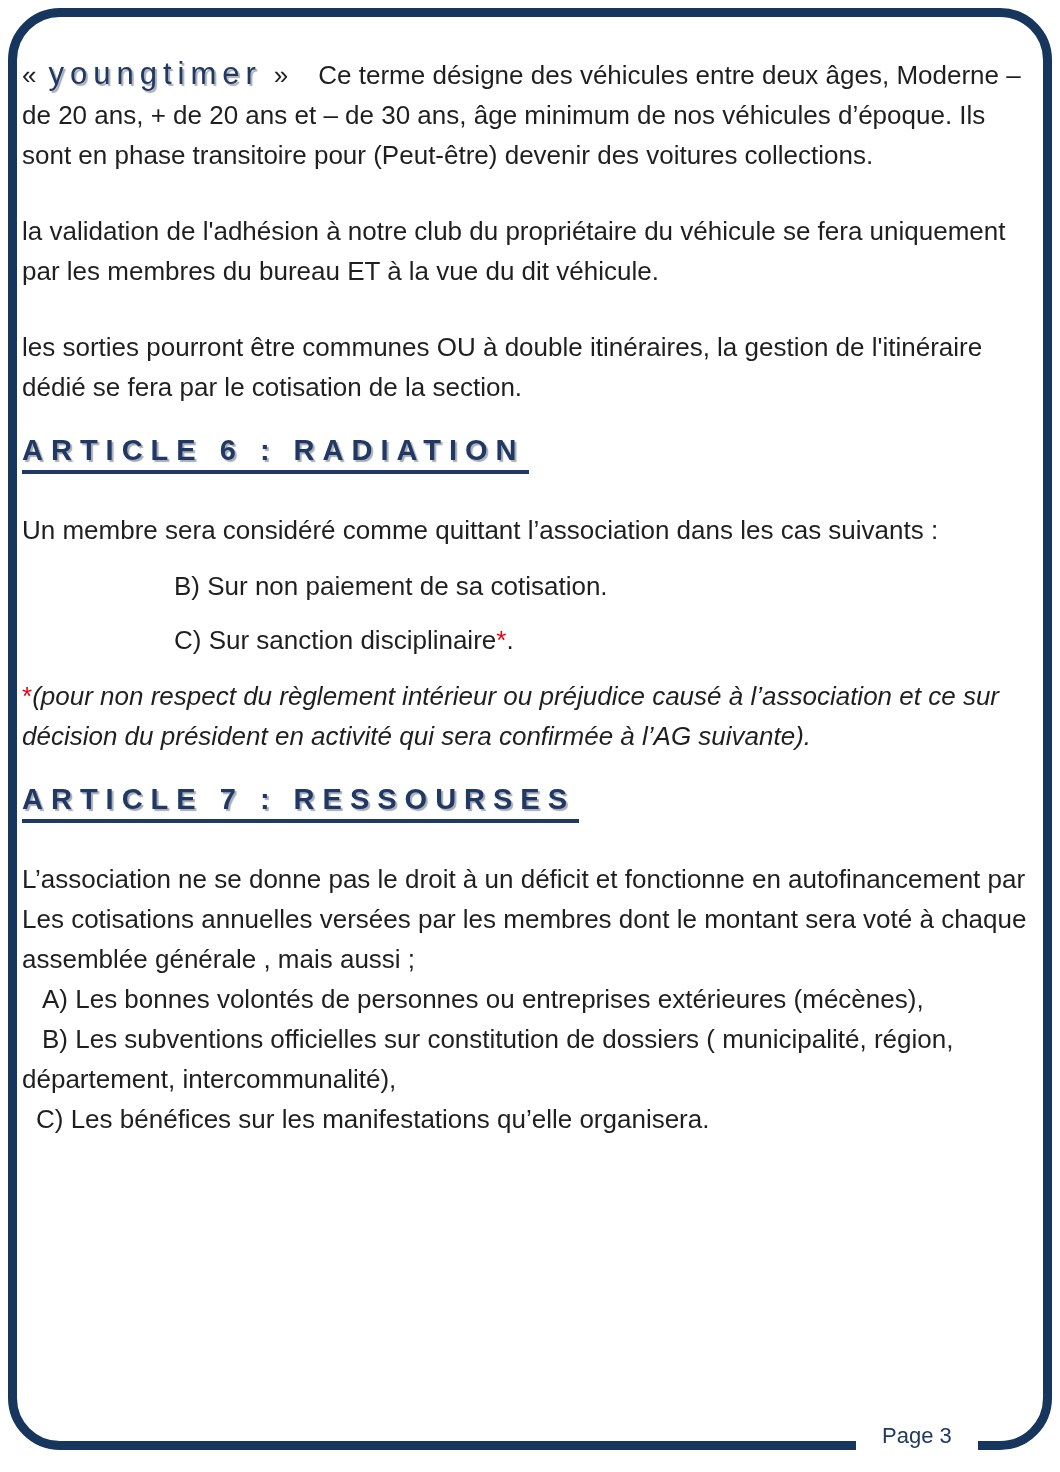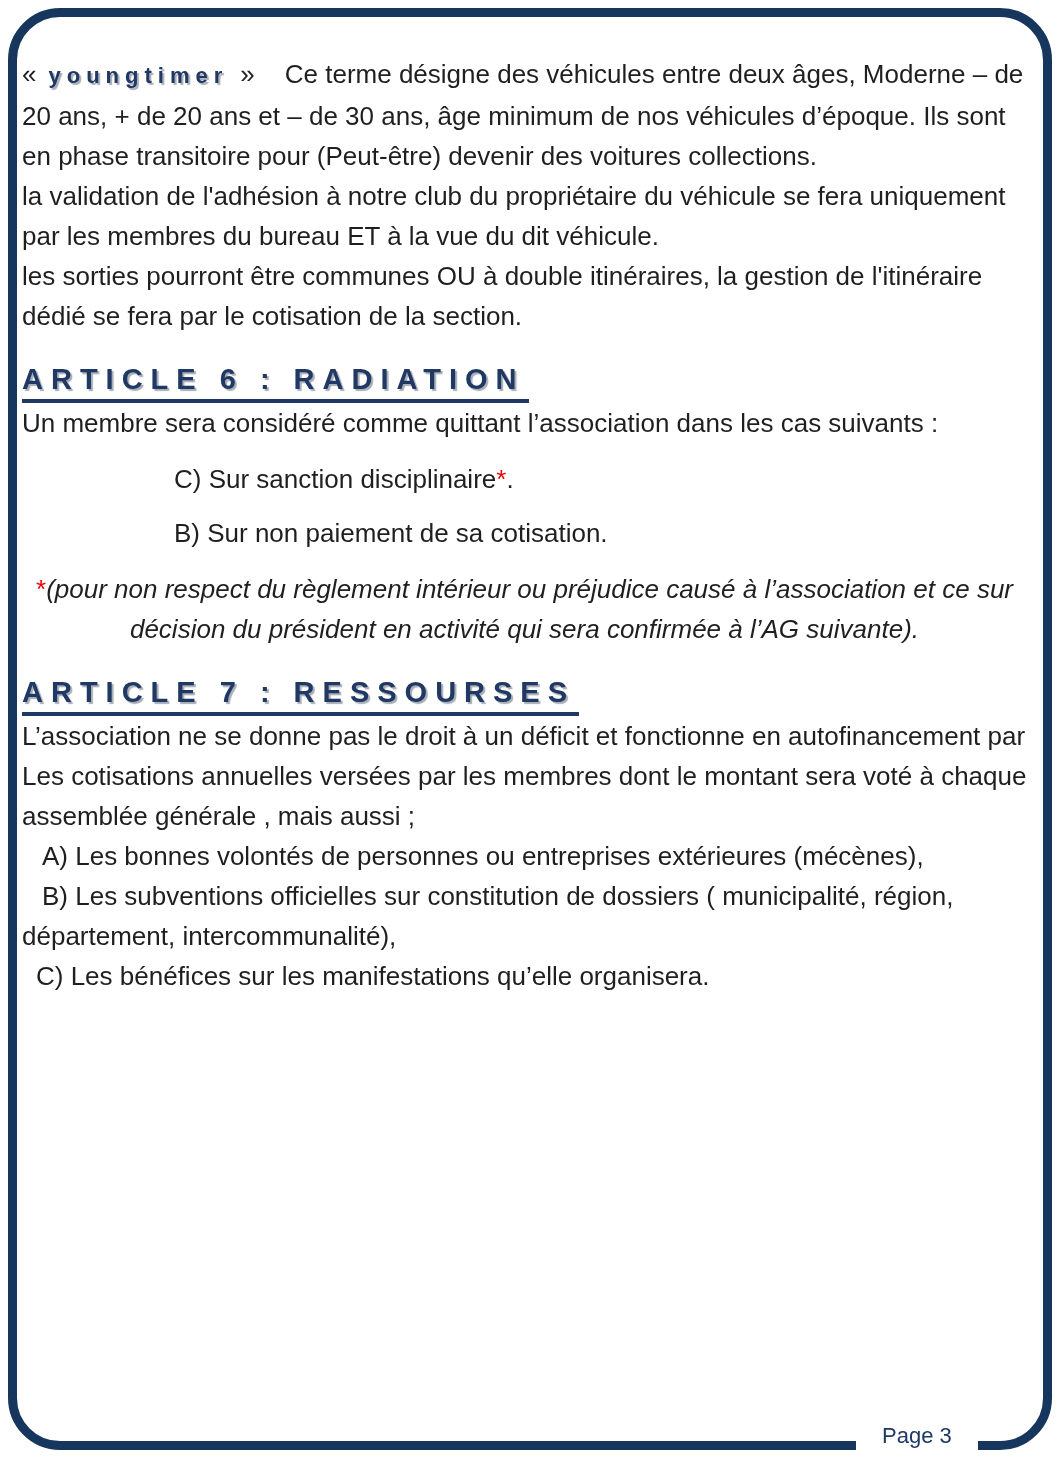--- a/index.html
+++ b/index.html
@@ -23,48 +23,48 @@
   .content {
     position:absolute;
     left:22px; top:0;
     width:1005px;
     font-size:26px;
     line-height:40px;
     z-index:1;
   }
   p { margin:0; }
   .p1 { margin-top:54px; }
-  .gap { }
+  .gap { margin-top:36px; }
   .quote-mark { color:#1f1f1f; }
   .brand {
-    font-weight:bold;
+    font-weight:normal;
     color:#1f3864;
     letter-spacing:6px;
     margin:8px 12px;
-    font-size:22px;
+    font-size:31px;
     text-shadow:2px 2px 1px #a9adb5;
   }
   .close-quote { margin-right:30px; }
   .heading-block { margin-top:24px; }
   .article-heading {
     display:inline-block;
     font-weight:bold;
     font-size:29px;
     line-height:32px;
     letter-spacing:8px;
     color:#1f3864;
     text-shadow:2px 2px 1px #a9adb5;
     border-bottom:4px solid #1f3864;
     padding-bottom:4px;
     padding-right:4px;
   }
   .list6 { margin-top:16px; }
   .list6 .item { margin-top:14px; padding-left:152px; }
   .red { color:#e8000d; }
-  .note { margin-top:16px; font-style:italic;text-align:center; }
+  .note { margin-top:16px; font-style:italic; }
   .note .ast { font-style:normal; }
   .list7 .item7 { }
   .ind20 { text-indent:20px; }
   .ind14 { text-indent:14px; }
   .footer {
     position:absolute;
     top:1414px; left:856px;
     background:#ffffff;
     padding:0 26px;
     color:#1f3864;
@@ -87,22 +87,22 @@
 
   <p class="gap">les sorties pourront être communes OU à double itinéraires, la gestion de l'itinéraire dédié se fera par le cotisation de la section.</p>
 
   <div class="heading-block">
     <span class="article-heading">ARTICLE 6 : RADIATION</span>
   </div>
 
   <p class="gap">Un membre sera considéré comme quittant l’association dans les cas suivants :</p>
 
   <div class="list6">
+    <div class="item">B) Sur non paiement de sa cotisation.</div>
     <div class="item"><span>C) Sur sanction disciplinaire</span><span class="red">*</span><span>.</span></div>
-    <div class="item">B) Sur non paiement de sa cotisation.</div>
   </div>
 
   <p class="note"><span class="red ast">*</span><span>(pour non respect du règlement intérieur ou préjudice causé à l’association et ce sur décision du président en activité qui sera confirmée à l’AG suivante).</span></p>
 
   <div class="heading-block">
     <span class="article-heading">ARTICLE 7 : RESSOURSES</span>
   </div>
 
   <p class="gap">L’association ne se donne pas le droit à un déficit et fonctionne en autofinancement par Les cotisations annuelles versées par les membres dont le montant sera voté à chaque assemblée générale , mais aussi ;</p>
 

